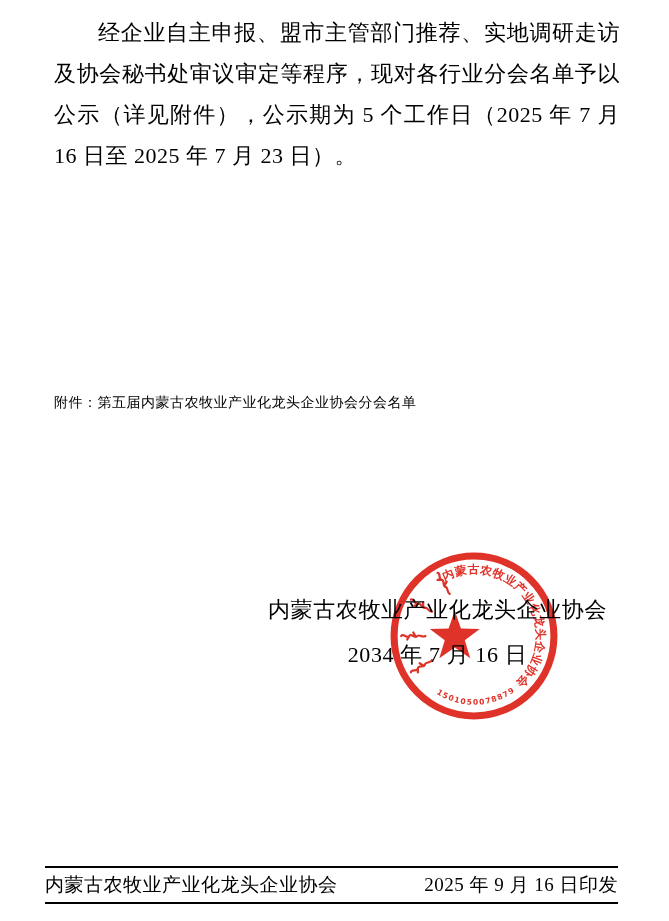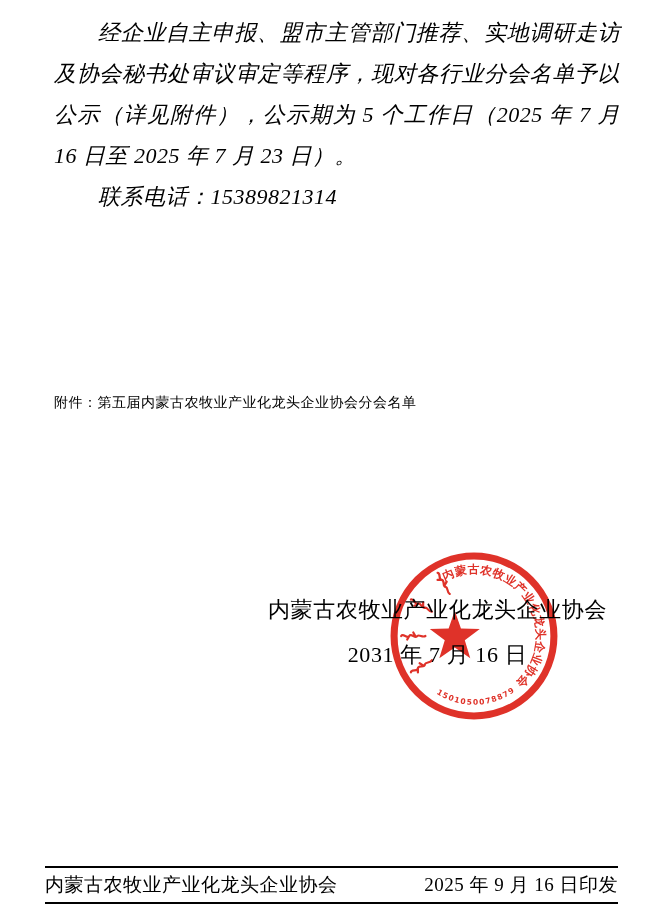--- a/index.html
+++ b/index.html
@@ -19,21 +19,21 @@
   .body-text {
     position: absolute;
     left: 54px;
     right: 49px;
     top: 12px;
     font-size: 22px;
     line-height: 41px;
     text-align: justify;
     letter-spacing: 0.5px;
   }
-  .body-text p { text-indent: 2em; font-style: italic; }
+  .body-text p { text-indent: 2em; }
 
   .attachment {
     position: absolute;
     left: 54px;
     right: 40px;
     top: 388px;
     font-size: 14px;
     line-height: 30px;
     letter-spacing: 0.5px;
   }
@@ -91,28 +91,27 @@
     letter-spacing: 0.5px;
   }
 </style>
 </head>
 <body>
 
 <div class="page">
 
   <div class="body-text">
     <p>经企业自主申报、盟市主管部门推荐、实地调研走访及协会秘书处审议审定等程序，现对各行业分会名单予以公示（详见附件），公示期为 5 个工作日（2025 年 7 月 16 日至 2025 年 7 月 23 日）。</p>
-    <p>联系电话：15389821314</p>
   </div>
 
   <div class="attachment">附件：第五届内蒙古农牧业产业化龙头企业协会分会名单</div>
 
   <div class="signature">
     <div class="sig-org">内蒙古农牧业产业化龙头企业协会</div>
-    <div class="sig-date">2031 年 7 月 16 日</div>
+    <div class="sig-date">2034 年 7 月 16 日</div>
   </div>
 
   <svg class="seal" viewBox="0 0 172 172" xmlns="http://www.w3.org/2000/svg">
     <defs>
       <path id="ringTextPath" d="M 56.9 31.3 A 62 62 0 0 1 125.9 133.5" fill="none"></path>
       <path id="numberPath" d="M 47 141.7 A 68 68 0 0 0 125 141.7" fill="none"></path>
     </defs>
 
     <circle class="ring" cx="86" cy="86" r="79" stroke="#dd2218"></circle>
 

